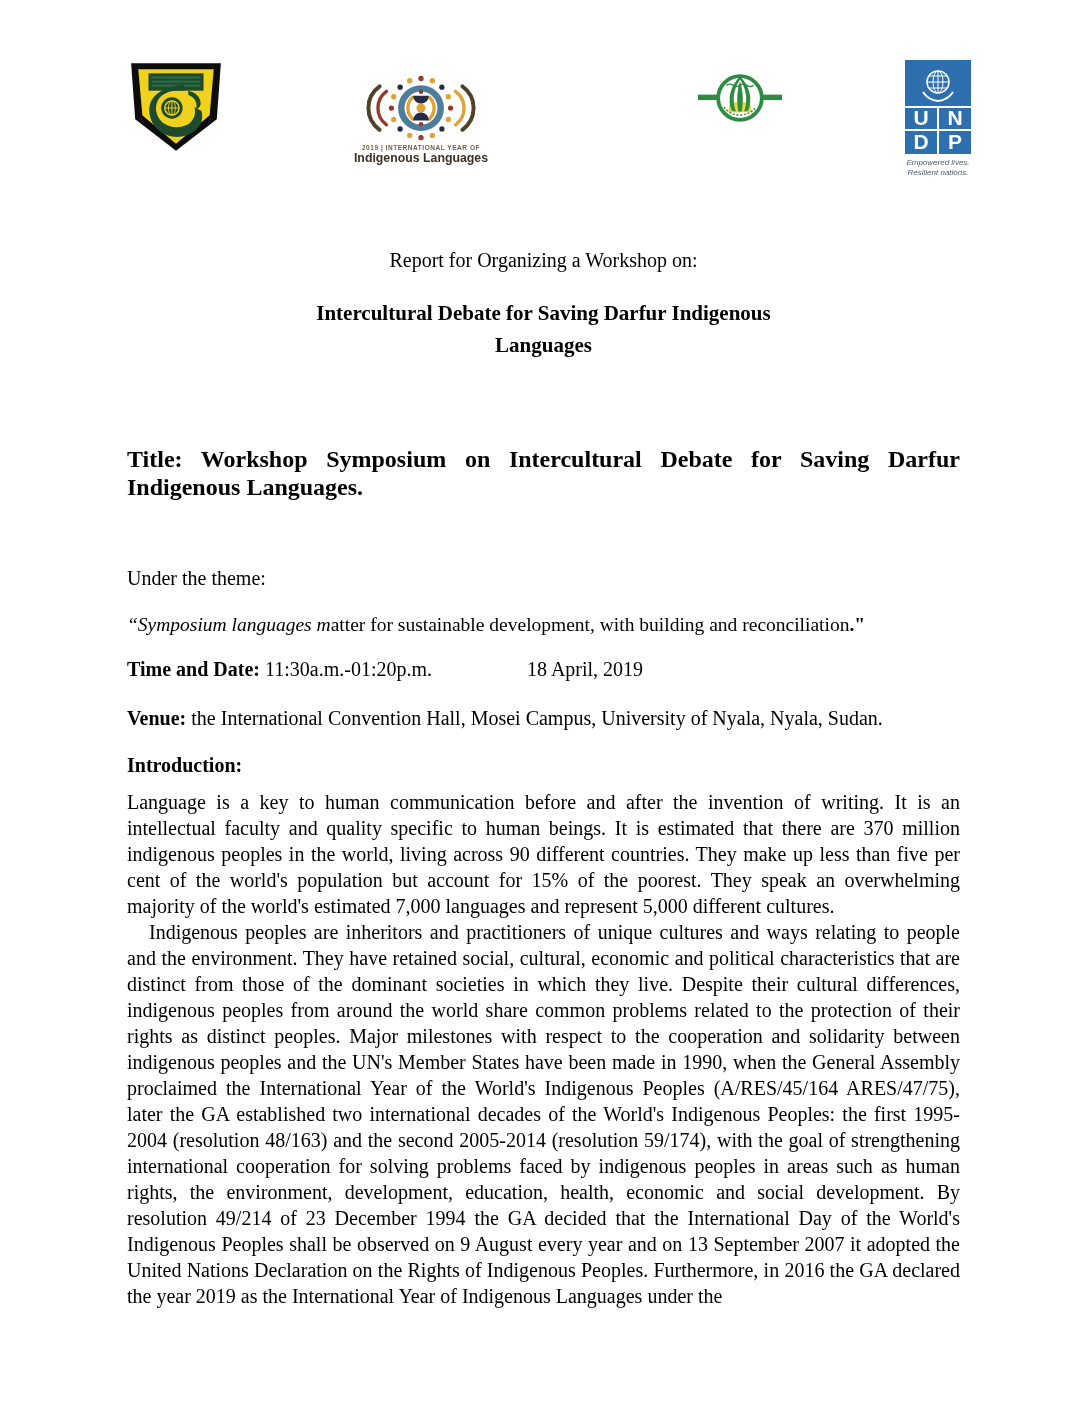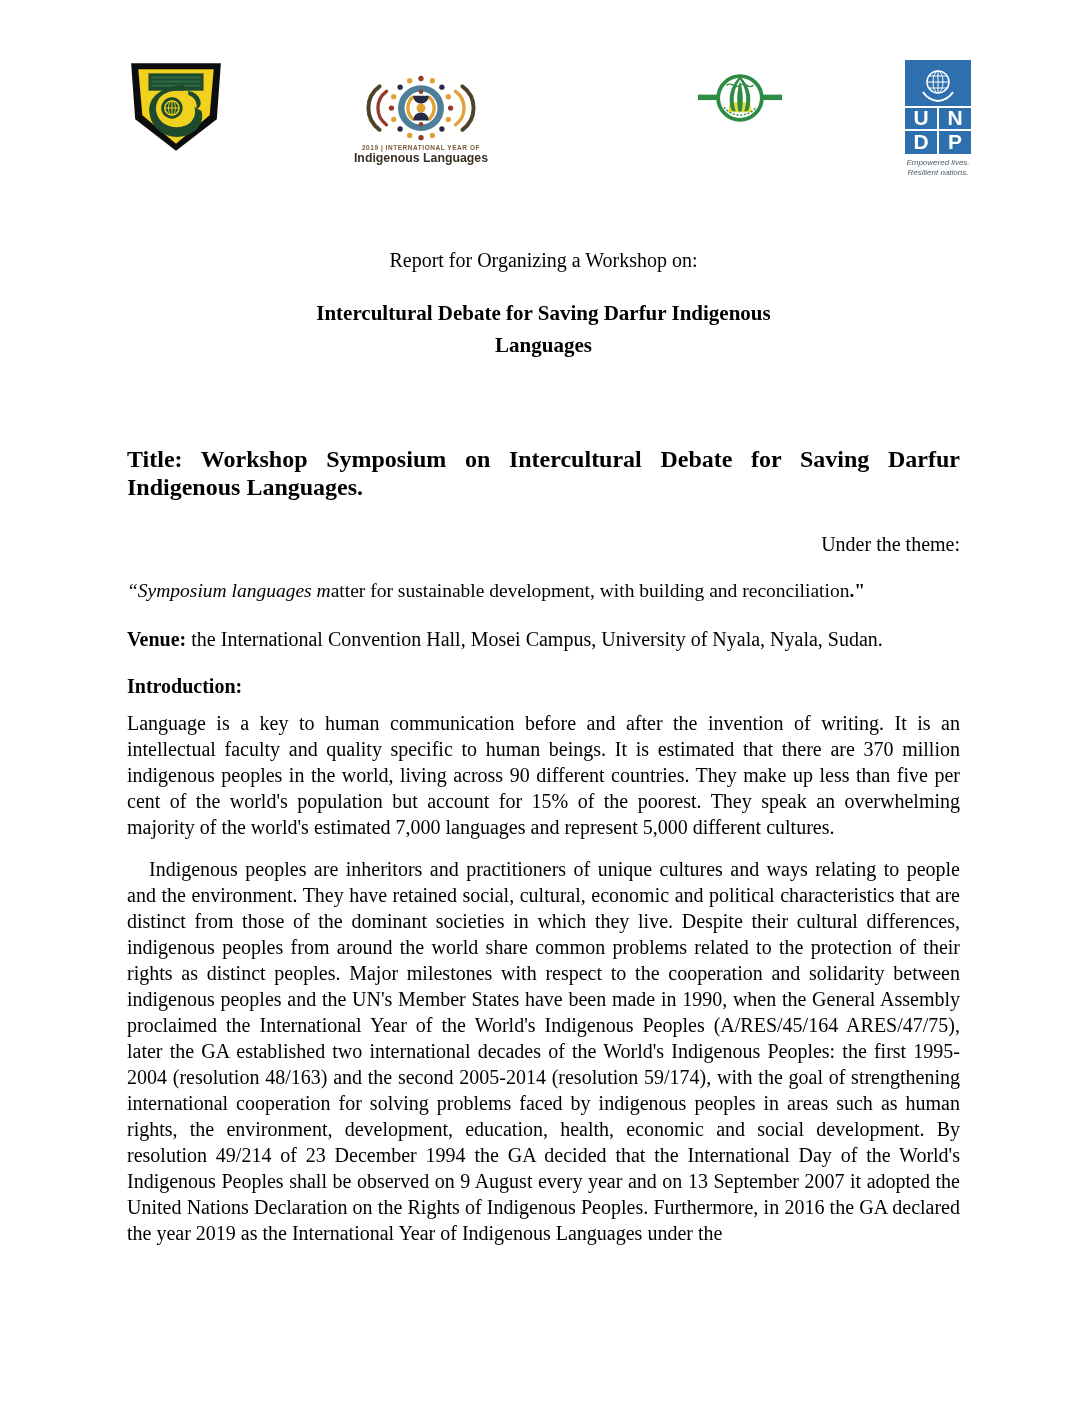--- a/index.html
+++ b/index.html
@@ -13,28 +13,28 @@
   .logo-crest    { left:125px; top:60px;  width:102px; height:94px; }
   .logo-iyil     { left:352px; top:58px;  width:138px; height:112px; }
   .logo-heritage { left:698px; top:62px;  width:84px;  height:72px; }
   .logo-undp     { left:899px; top:60px;  width:78px;  height:122px; }
 
   .content { position:absolute; left:127px; top:16px; width:833px; }
 
   .report-line   { margin-top:233px; text-align:center; font-size:20px; }
   .main-title    { margin-top:25px; text-align:center; font-size:21px; font-weight:bold; line-height:32px; }
   .title-para    { margin-top:84px; font-size:24px; font-weight:bold; text-align:justify; line-height:28px; }
-  .theme-heading { margin-top:32px; text-align:right; font-size:20px; }
+  .theme-heading { margin-top:66px; text-align:left; font-size:20px; }
   .theme-line    { margin-top:24px; font-size:19.5px; white-space:nowrap; }
   .meta-time     { margin-top:22px; font-size:20px; }
   .meta-venue    { margin-top:26px; font-size:20px; }
   .date-value    { margin-left:95px; }
   .intro-heading { margin-top:24px; font-size:20px; font-weight:bold; }
   .body-para     { margin-top:12px; font-size:20px; line-height:26px; text-align:justify; }
-  .body-para2    { margin-top:16px; text-indent:22px; }
+  .body-para2    { margin-top:0; text-indent:22px; }
   .it { font-style:italic; }
   .b  { font-weight:bold; }
   svg { display:block; width:100%; height:100%; }
   .iyil-small-text { font-family:"Liberation Sans", sans-serif; font-weight:bold; font-size:6.6px; letter-spacing:.55px; fill:#7a5b3a; }
   .iyil-big-text   { font-family:"Liberation Sans", sans-serif; font-weight:bold; font-size:12.5px; fill:#3a2f24; }
   .undp-letter     { font-family:"Liberation Sans", sans-serif; font-weight:bold; font-size:21px; fill:#ffffff; }
   .undp-tagline    { font-family:"Liberation Sans", sans-serif; font-style:italic; font-size:8px; fill:#4d5d6e; }
 </style>
 </head>
 <body>
@@ -141,20 +141,21 @@
     <p class="report-line">Report for Organizing a Workshop on:</p>
 
     <h1 class="main-title"><span>Intercultural Debate for Saving Darfur Indigenous</span><br><span>Languages</span></h1>
 
     <p class="title-para"><span>Title:</span> <span>Workshop Symposium on Intercultural Debate for Saving Darfur Indigenous Languages.</span></p>
 
     <p class="theme-heading">Under the theme:</p>
 
     <p class="theme-line"><span class="it">“Symposium languages m</span><span>atter for sustainable development, with building and reconciliation</span><span class="b">."</span></p>
 
+    <p class="meta-time"><span class="b">Time and Date:</span> <span>11:30a.m.-01:20p.m.</span><span class="date-value">18 April, 2019</span></p>
 
     <p class="meta-venue"><span class="b">Venue:</span> <span>the International Convention Hall, Mosei Campus, University of Nyala, Nyala, Sudan.</span></p>
 
     <h2 class="intro-heading">Introduction:</h2>
 
     <p class="body-para">Language is a key to human communication before and after the invention of writing. It is an intellectual faculty and quality specific to human beings. It is estimated that there are 370 million indigenous peoples in the world, living across 90 different countries. They make up less than five per cent of the world's population but account for 15% of the poorest. They speak an overwhelming majority of the world's estimated 7,000 languages and represent 5,000 different cultures.</p>
 
     <p class="body-para body-para2">Indigenous peoples are inheritors and practitioners of unique cultures and ways relating to people and the environment. They have retained social, cultural, economic and political characteristics that are distinct from those of the dominant societies in which they live. Despite their cultural differences, indigenous peoples from around the world share common problems related to the protection of their rights as distinct peoples. Major milestones with respect to the cooperation and solidarity between indigenous peoples and the UN's Member States have been made in 1990, when the General Assembly proclaimed the International Year of the World's Indigenous Peoples (A/RES/45/164 ARES/47/75), later the GA established two international decades of the World's Indigenous Peoples: the first 1995-2004 (resolution 48/163) and the second 2005-2014 (resolution 59/174), with the goal of strengthening international cooperation for solving problems faced by indigenous peoples in areas such as human rights, the environment, development, education, health, economic and social development. By resolution 49/214 of 23 December 1994 the GA decided that the International Day of the World's Indigenous Peoples shall be observed on 9 August every year and on 13 September 2007 it adopted the United Nations Declaration on the Rights of Indigenous Peoples. Furthermore, in 2016 the GA declared the year 2019 as the International Year of Indigenous Languages under the</p>
 
   </main>

